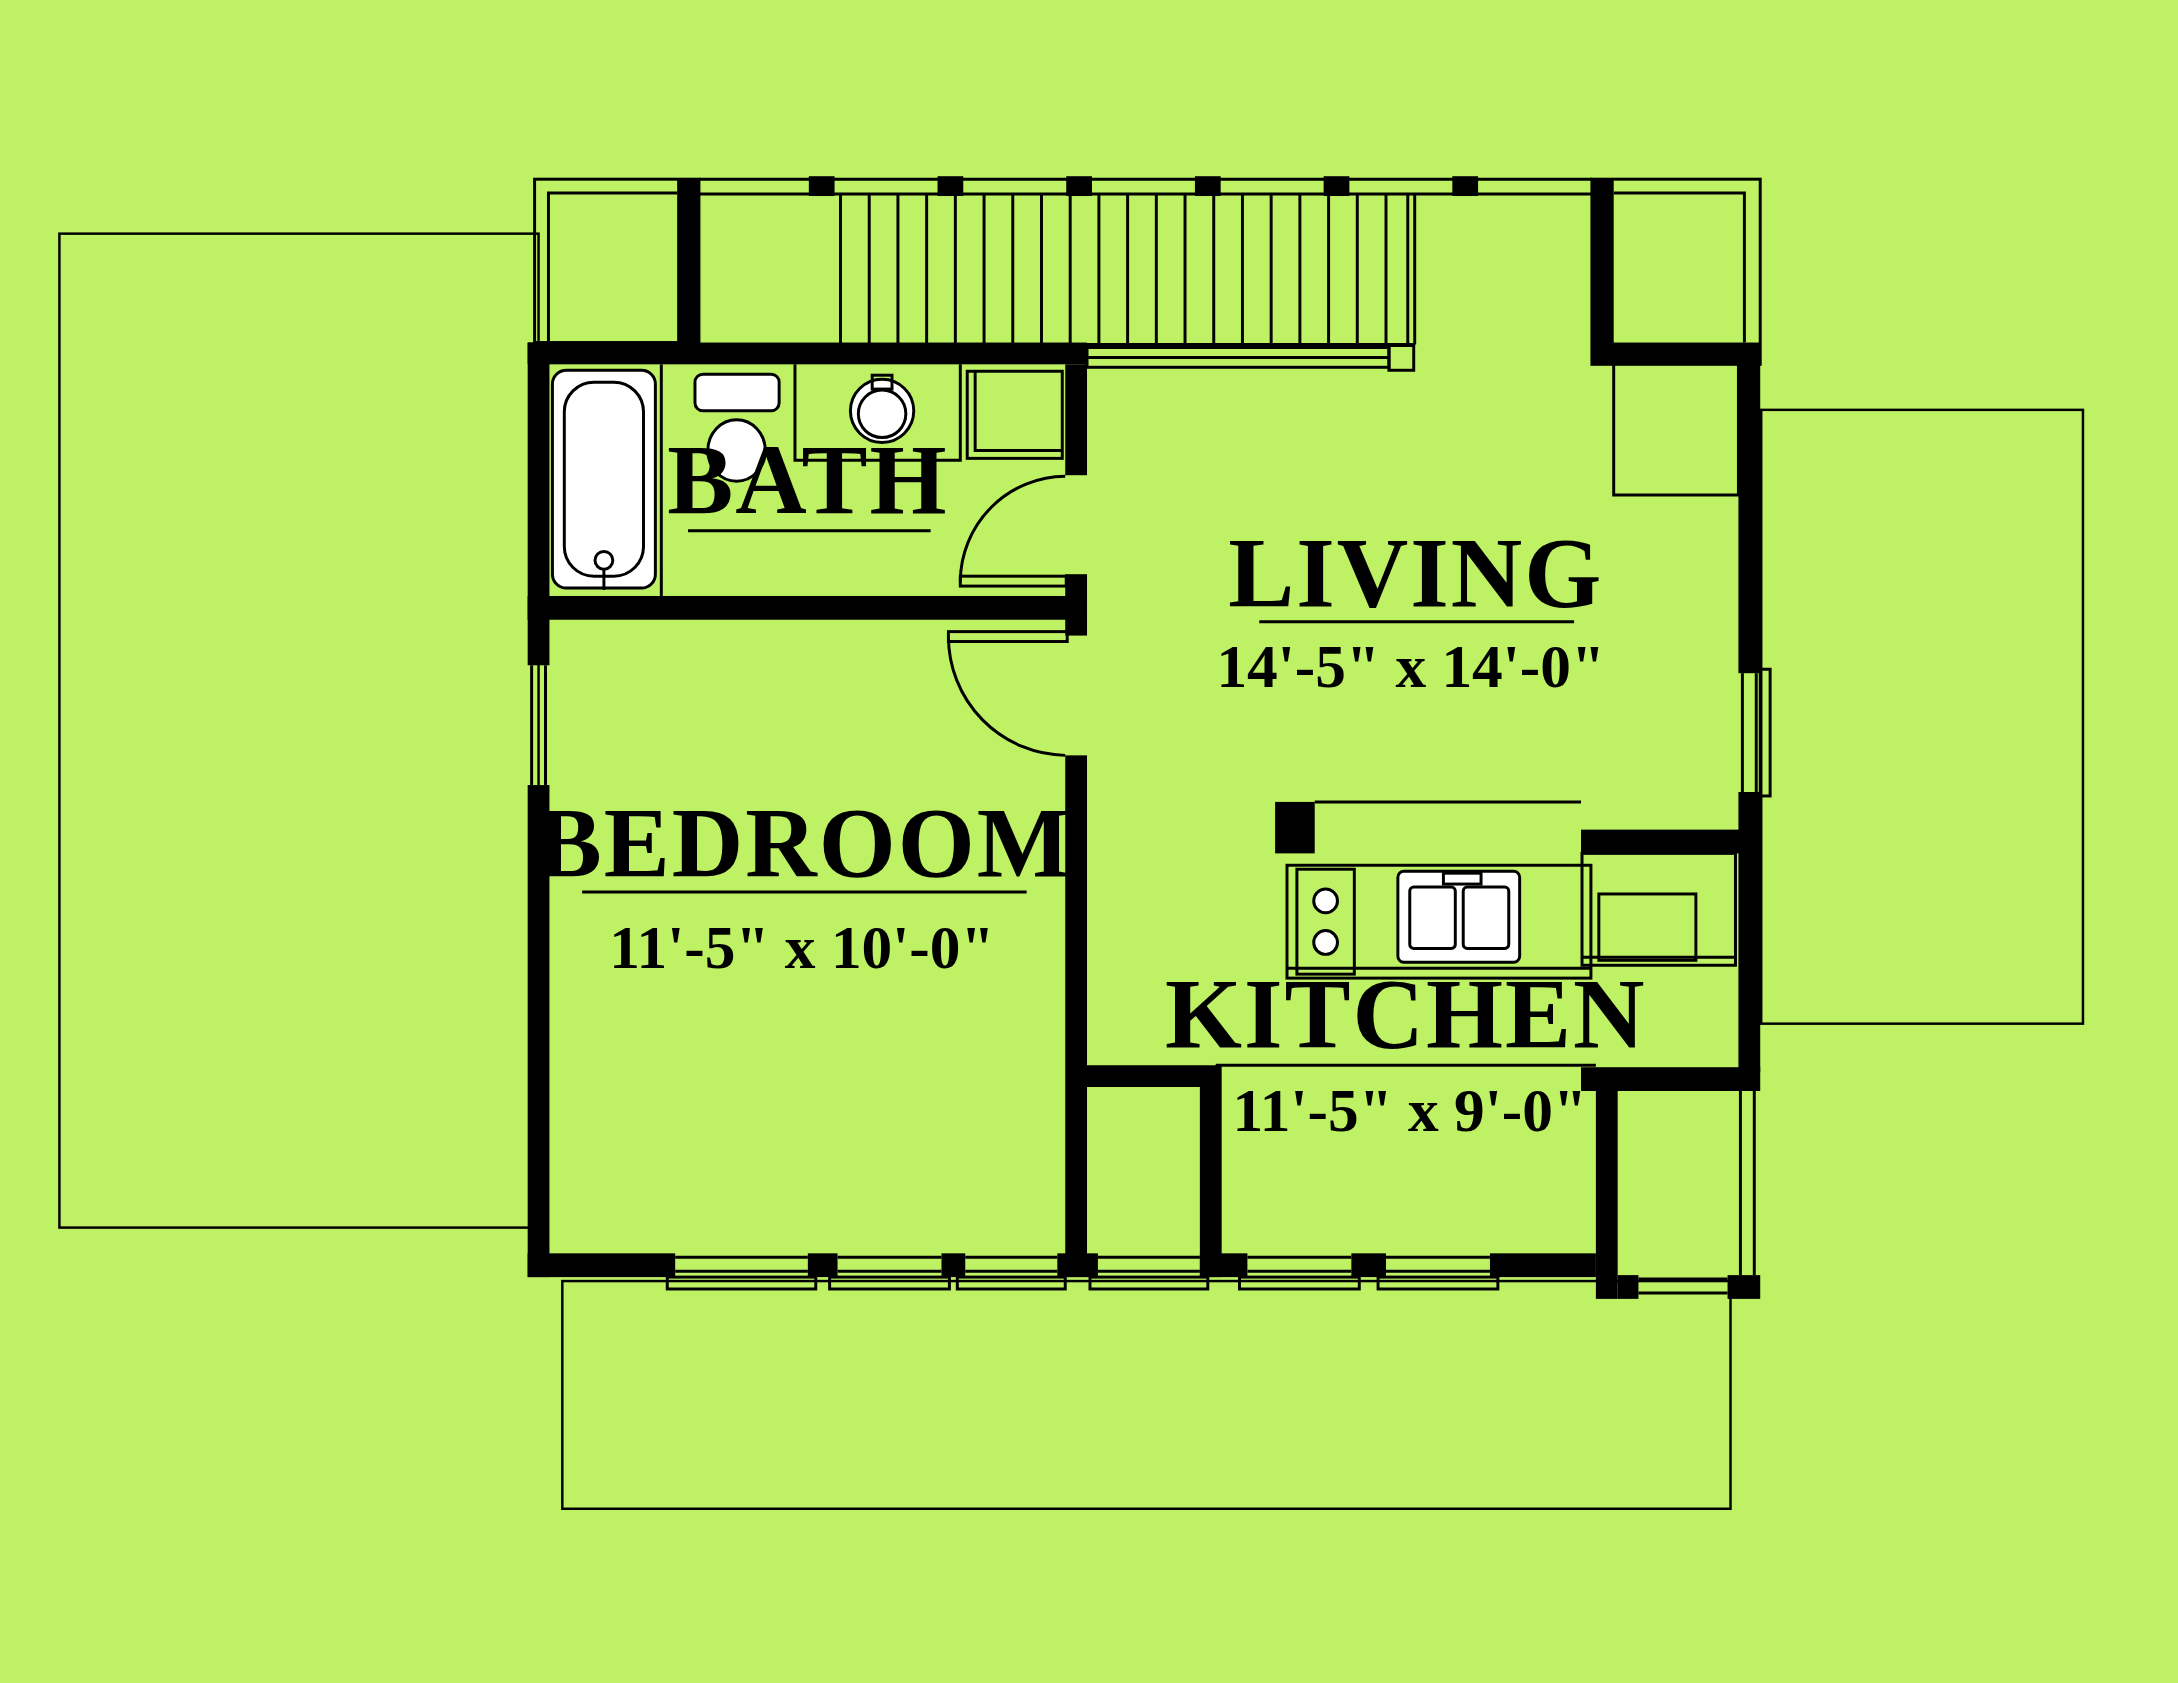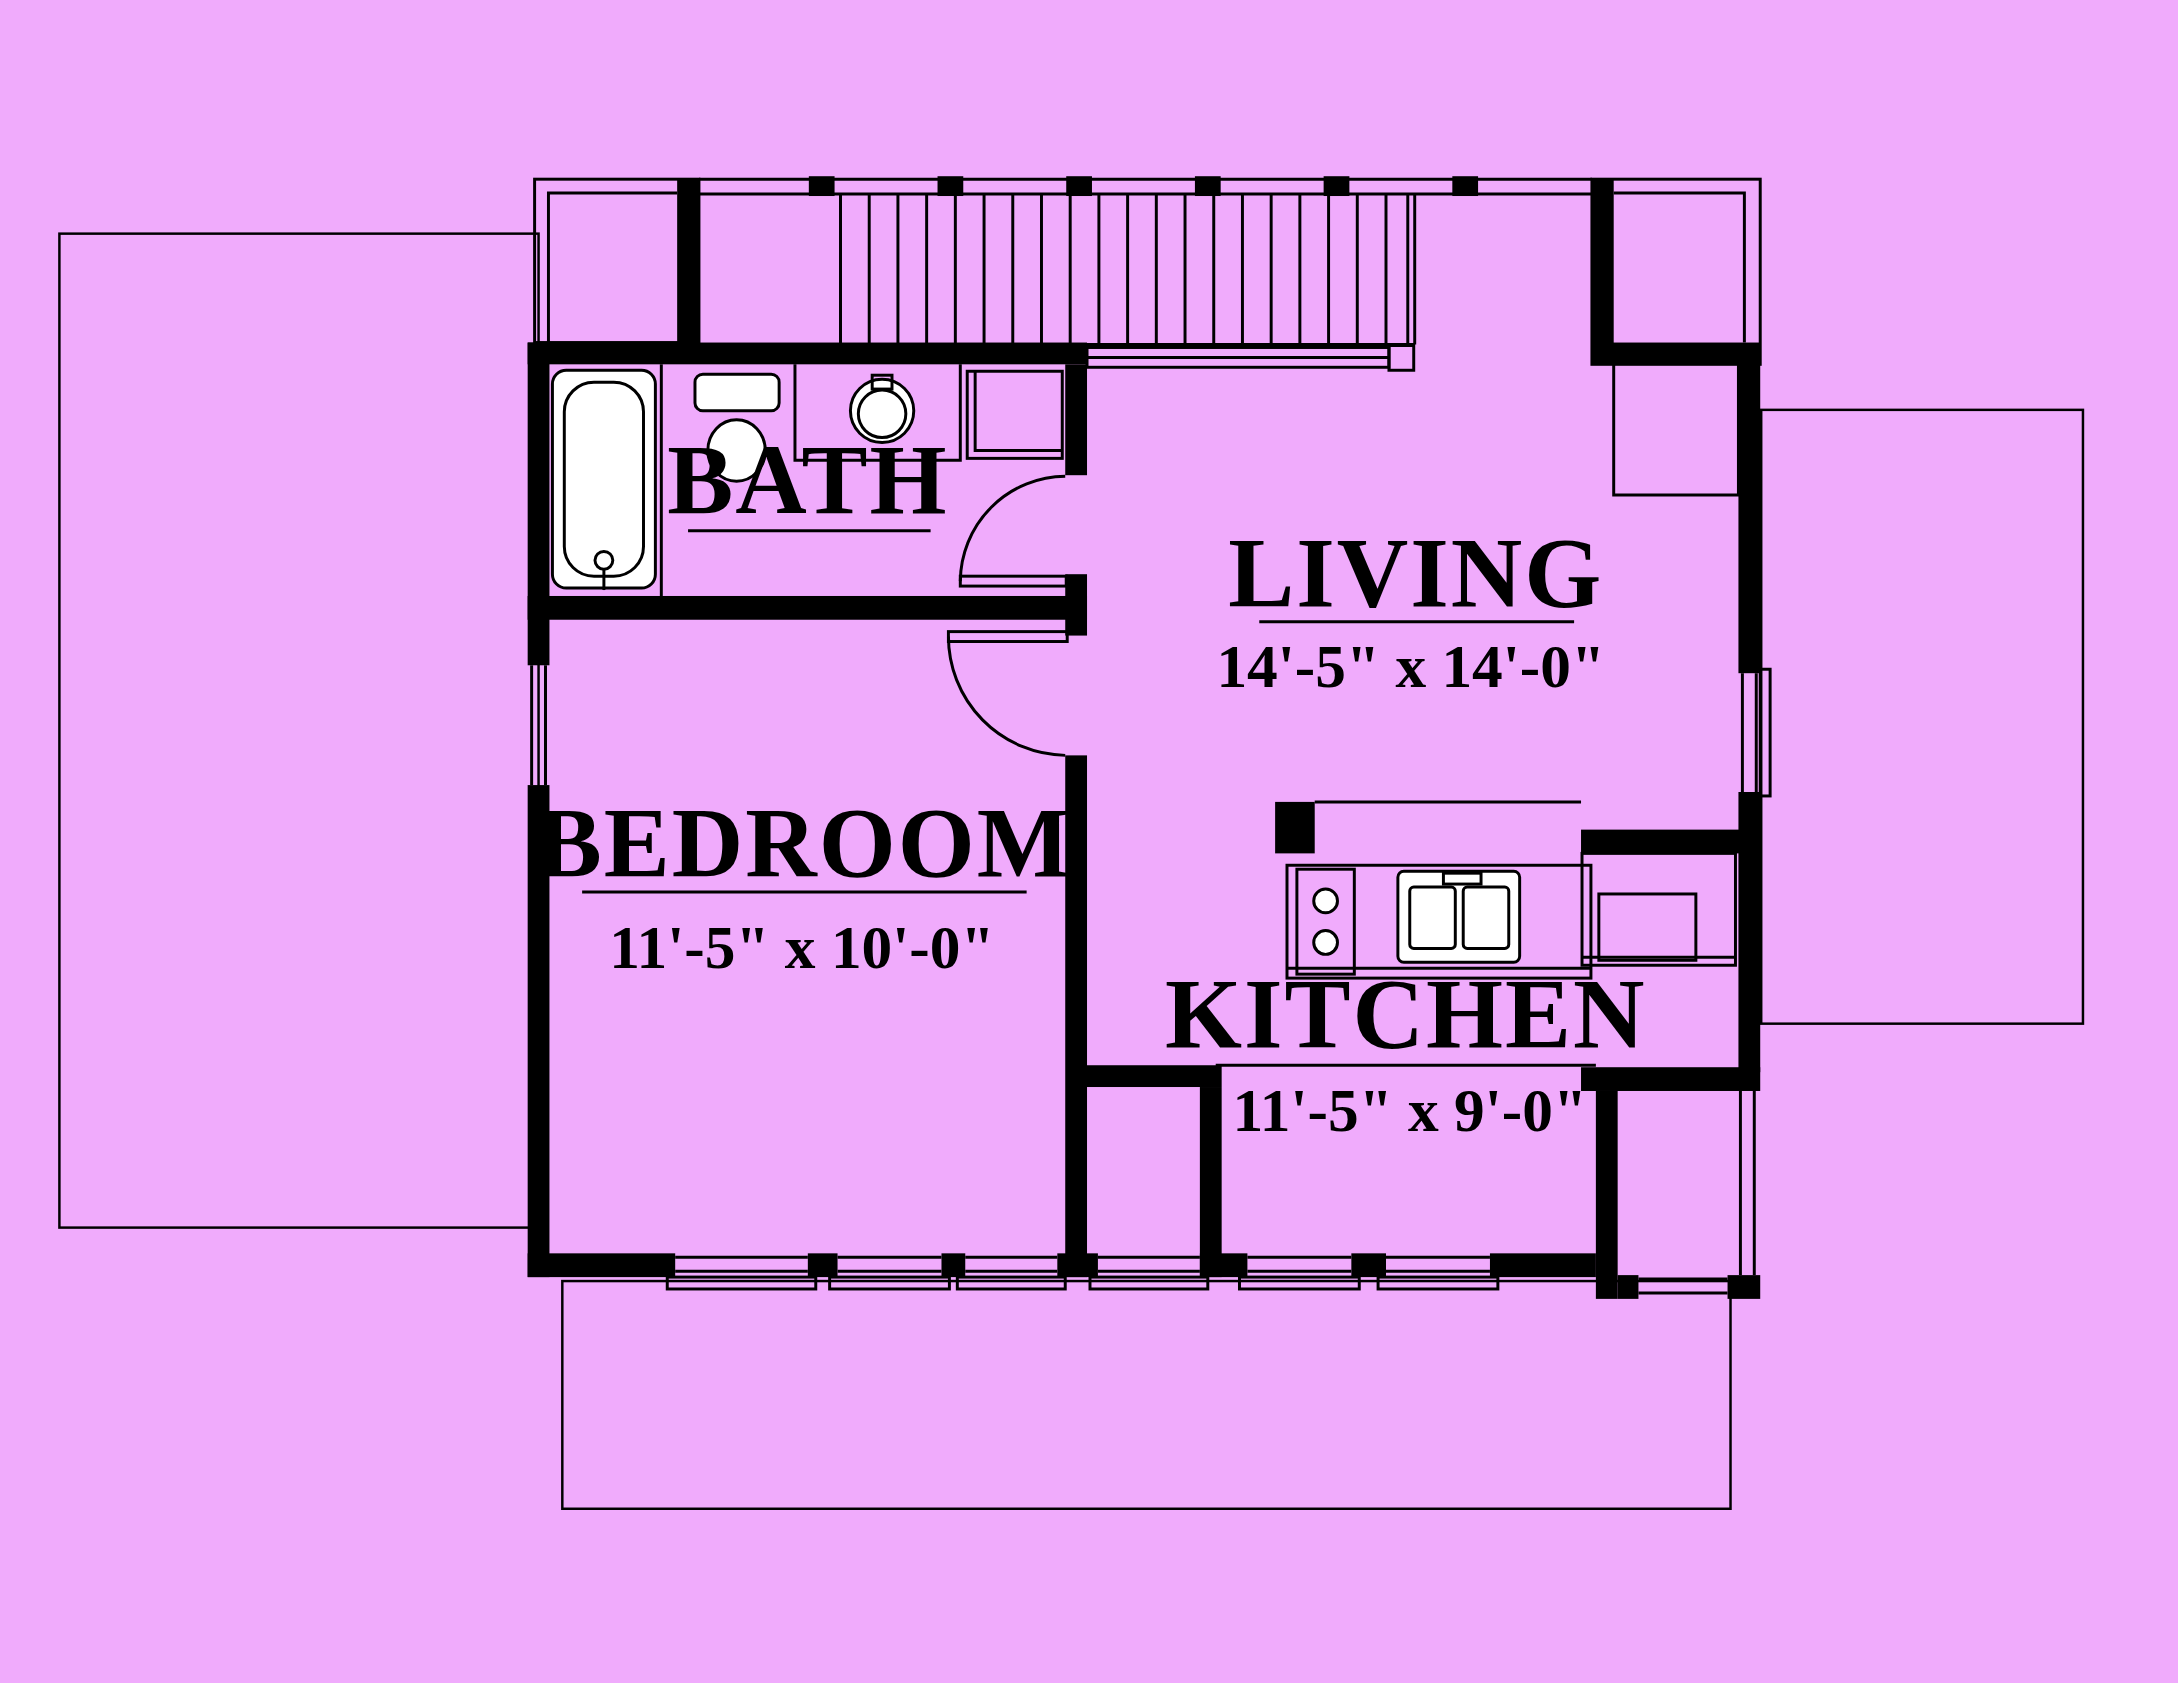--- a/index.html
+++ b/index.html
@@ -1,16 +1,16 @@
 <!DOCTYPE html>
 <html><head>
 <meta charset="utf-8">
 <style>
   html,body{margin:0;padding:0;background:#ffffff;}
-  .stage{width:2178px;height:1683px;position:relative;background:#f0abfc;}
+  .stage{width:2178px;height:1683px;position:relative;background:#bef264;}
   svg{display:block;}
   .wall{fill:#000000;stroke:none;}
   .thin{fill:none;stroke:#000000;stroke-width:3;}
   .hair{fill:none;stroke:#000000;stroke-width:2.5;}
   .fix{fill:#ffffff;stroke:#000000;stroke-width:3;}
   text{font-family:"Liberation Serif","DejaVu Serif",serif;font-weight:bold;fill:#000000;}
   .room-label{font-size:100px;letter-spacing:2px;text-anchor:middle;}
   .room-dim{font-size:62px;text-anchor:middle;}
 </style>
 </head>

